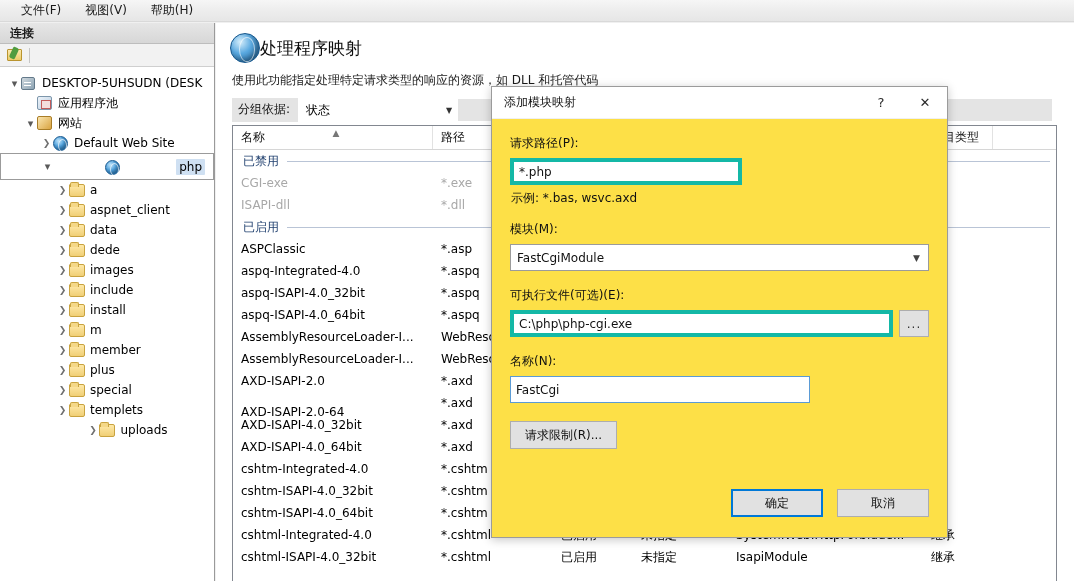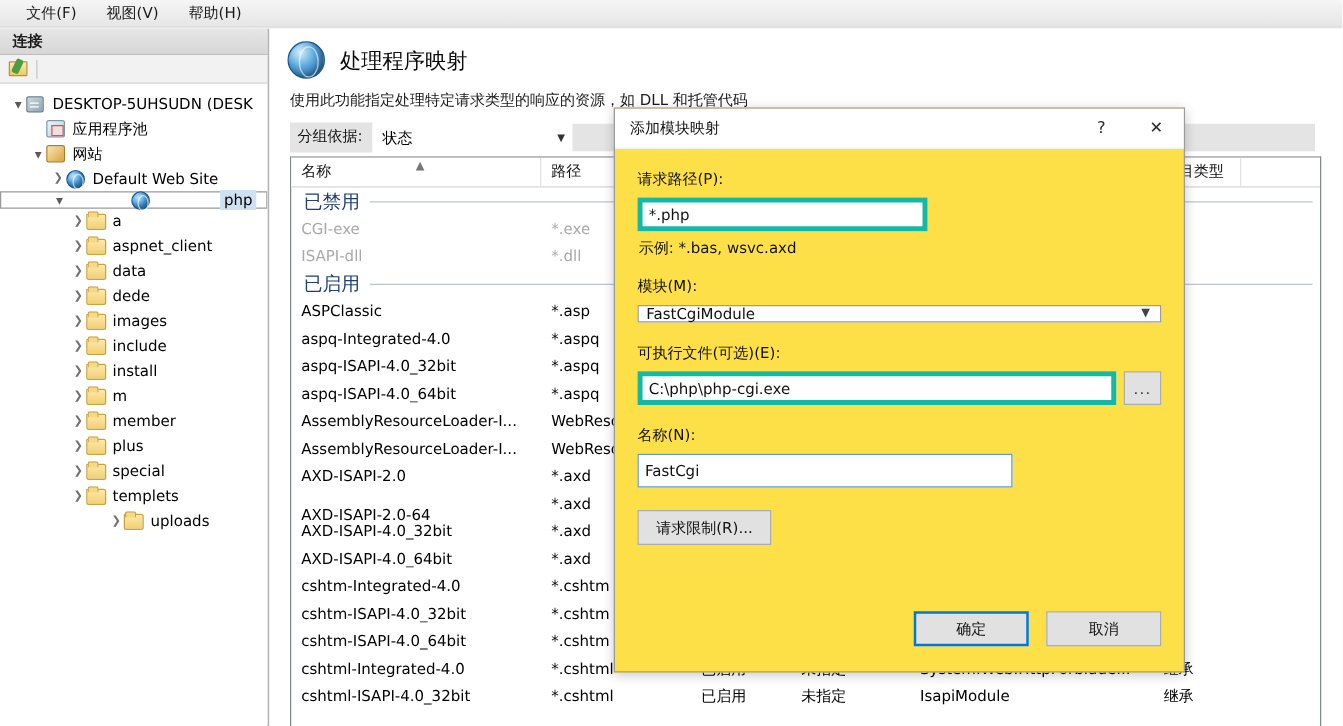--- a/index.html
+++ b/index.html
@@ -63,21 +63,21 @@
      background: radial-gradient(circle at 35% 30%, #bfe4fa 0%, #4ea0dc 45%, #1e6aa8 100%);
      border:1px solid #16588f; box-shadow: inset -2px -2px 3px rgba(0,0,0,.25);}
   .ico-globe::after{content:"";position:absolute;left:4px;top:2px;width:7px;height:11px;border:1px solid rgba(255,255,255,.65);border-radius:50%;}
   .ico-folder { width:16px;height:13px;margin-top:2px;background:linear-gradient(to bottom,#ffe9a8,#f0cf76);border:1px solid #c9a33f;border-radius:1px 2px 2px 2px;}
   .ico-folder::before{content:"";position:absolute;left:0;top:-3px;width:7px;height:4px;background:#f5d888;border:1px solid #c9a33f;border-bottom:none;border-radius:2px 2px 0 0;}
 
   
   .content {
     position:absolute; left:216px; top:23px; width:858px; height:558px; background:#ffffff;
   }
-  .feature-head { display:flex; align-items:center; padding:10px 0 0 14px; gap:12px; }
+  .feature-head { display:flex; align-items:center; padding:10px 0 0 14px; }
   .feature-globe {
     width:30px;height:30px;border-radius:50%;
     background: radial-gradient(circle at 33% 28%, #d6eefb 0%, #5aa9e0 42%, #1d6097 100%);
     border:1px solid #14568c; box-shadow: inset -3px -3px 5px rgba(0,0,0,.3);
     position:relative; flex:0 0 30px;
   }
   .feature-globe::after{content:"";position:absolute;left:8px;top:3px;width:14px;height:23px;border:1px solid rgba(255,255,255,.6);border-radius:50%;}
   .feature-title { font-size:17px; color:#0b0b0b; }
   .feature-desc { padding:9px 0 0 16px; font-size:12px; color:#1a1a1a; }
 
@@ -98,21 +98,21 @@
   .listwrap { margin:4px 0 0 16px; width:825px; height:460px; border:1px solid #828790; border-top:none; background:#fff; position:relative; overflow:hidden;}
   .lv-head { display:flex; height:25px; background:#ffffff; border-top:1px solid #828790; border-bottom:1px solid #d6d6d6; }
   .lv-head .th {
     display:flex; align-items:center; padding:0 8px; font-size:12px; color:#111;
     border-right:1px solid #e2e2e2; position:relative;
   }
   .lv-head .th .sortmark { position:absolute; left:50%; top:2px; font-size:9px; color:#777; }
 
   .lv-body { position:relative; }
   .grp { display:flex; align-items:center; height:22px; padding-left:10px; }
-  .grp .gname { color:#1f3f6e; font-size:15px; padding-right:8px; white-space:nowrap;font-family:Liberation Serif, serif;}
+  .grp .gname { color:#1f3f6e; font-size:12px; padding-right:8px; white-space:nowrap;font-family:Liberation Serif, serif;}
   .grp .gline { flex:1; height:1px; background:#b9c4d6; margin-right:6px; }
   .row { display:flex; height:22px; align-items:center; font-size:12px; }
   .row .cell { padding:0 8px; white-space:nowrap; overflow:hidden; text-overflow:ellipsis; }
   .row.disabled .cell { color:#a8a8a8; }
 
   
   .dlg {
     position:absolute; left:491px; top:86px; width:457px; height:452px;
     background:#fde047; border:1px solid #9b9b9b; box-shadow:0 2px 9px rgba(0,0,0,.22);
   }
@@ -126,21 +126,21 @@
   .dlg-body { padding:16px 18px 0 18px; }
   .fld-label { font-size:12px; color:#111; margin-bottom:6px; display:block; }
   .txt {
     width:100%; height:27px; background:#fff; border:4px solid #14b8a6;
     font-family:"DejaVu Sans","Liberation Sans",sans-serif; font-size:12px;
     padding:0 5px; color:#111; outline:none;
   }
   .txt.focus { border:1px solid #5b9bd5; }
   .hint { font-size:12px; color:#111; margin:5px 0 0 1px; }
   .sel {
-    width:100%; height:14px; background:#fff; border:1px solid #9b9b9b;
+    width:100%; height:27px; background:#fff; border:1px solid #9b9b9b;
     display:flex; align-items:center; justify-content:space-between; padding:0 8px 0 6px;
     font-size:12px; color:#111;
   }
   .sel .cv { font-size:9px; color:#444; }
   .rowflex { display:flex; gap:6px; align-items:center; }
   .browse {
     width:30px; height:27px; background:#e1e1e1; border:1px solid #adadad;
     display:flex; align-items:center; justify-content:center; font-size:12px; color:#333;
     letter-spacing:1px;
   }

